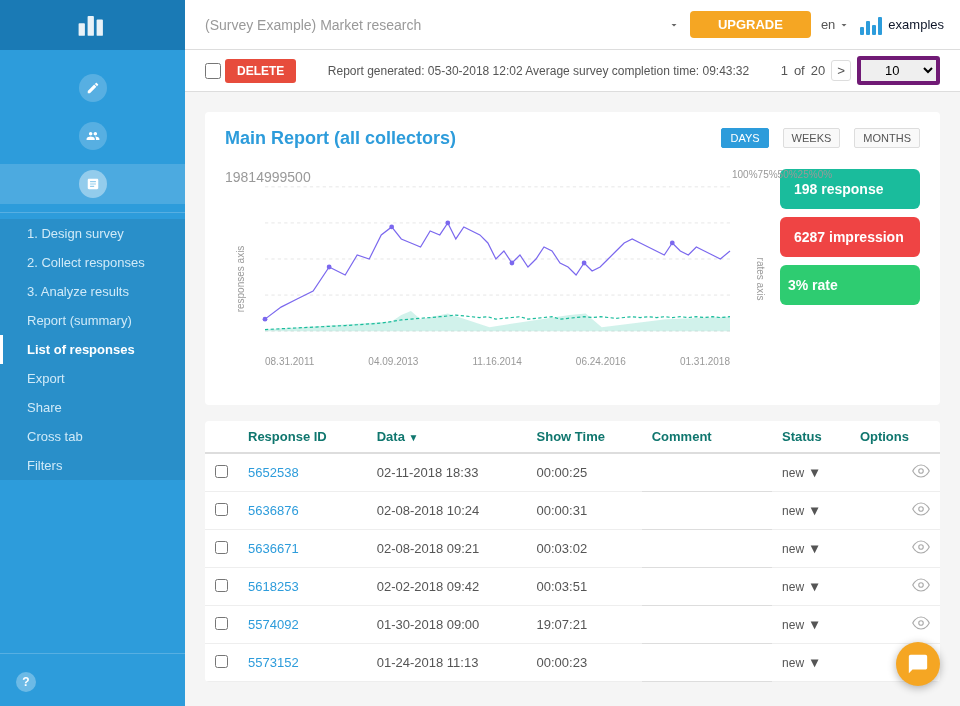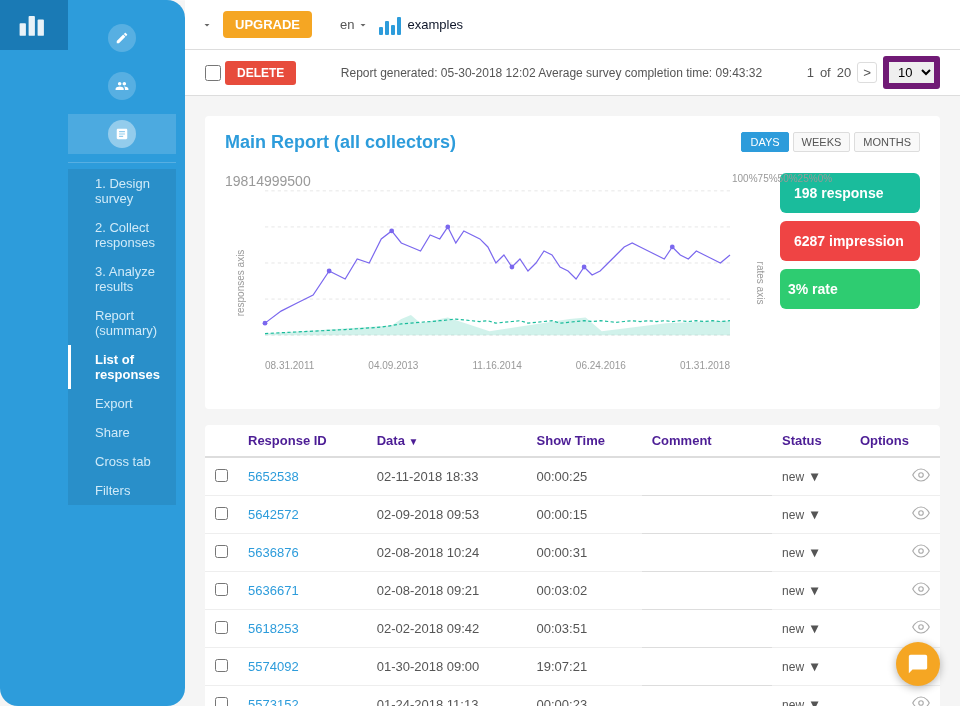--- a/index.html
+++ b/index.html
@@ -3,24 +3,23 @@
   <meta charset="utf-8">
   <style>
     * { box-sizing: border-box; margin: 0; padding: 0; }
     body { font-family: Arial, sans-serif; font-size: 13px; background: #f5f5f5; display: flex; height: 706px; overflow: hidden; }
 
     
     #sidebar {
       width: 185px;
       background: #2d9cdb;
       display: flex;
-      flex-direction: row;
+      flex-direction: column;
       height: 706px;
       flex-shrink: 0;
-      border-radius: 18px;
     }
     #sidebar-logo {
       background: #1a7ab5;
       padding: 14px 16px;
       display: flex; align-items: center; justify-content: center;
       height: 50px;
     }
     #sidebar-logo svg { width: 36px; height: 36px; }
     #sidebar-nav {
       flex: 1;
@@ -95,28 +94,28 @@
     #topbar-title span { color: #999; margin-left: 4px; }
     .topbar-dropdown-btn {
       background: none; border: none; cursor: pointer;
       color: #666; font-size: 13px; display: flex; align-items: center; gap: 3px;
     }
     #upgrade-btn {
       background: #f5a623;
       color: #fff;
       border: none;
       border-radius: 4px;
-      padding: 6px 12px;
+      padding: 6px 28px;
       font-size: 13px;
       font-weight: bold;
       cursor: pointer;
     }
     #lang-selector {
       font-size: 13px; color: #555; cursor: pointer;
-      display: flex; align-items: center; gap: 3px; margin-left: 18px;
+      display: flex; align-items: center; gap: 3px;
     }
     #logo-area {
       display: flex; align-items: center; gap: 6px; font-size: 13px; color: #0f172a;
     }
     .mini-bars { display: flex; align-items: flex-end; gap: 2px; height: 20px; }
     .mini-bar { width: 4px; background: #2d9cdb; border-radius: 1px; }
 
     
     #toolbar {
       background: #fff;
@@ -133,21 +132,21 @@
       border: none;
       border-radius: 3px;
       padding: 5px 12px;
       font-size: 12px;
       font-weight: bold;
       cursor: pointer;
     }
     #toolbar-info { flex: 1; font-size: 12px; color: #555; text-align: center; }
     #page-nav { display: flex; align-items: center; gap: 6px; font-size: 13px; color: #555; }
     .page-arrow { border: 1px solid #ddd; background: #fff; cursor: pointer; padding: 2px 5px; border-radius: 3px; color: #555; }
-    .per-page-select { border: 6px solid #701a75; border-radius: 3px; padding: 2px 5px; font-size: 13px; }
+    .per-page-select { border: 4px solid #701a75; border-radius: 3px; padding: 2px 20px; font-size: 13px; }
 
     
     #content {
       flex: 1;
       overflow-y: auto;
       padding: 20px;
       background: #f5f5f5;
     }
 
     
@@ -159,21 +158,21 @@
     }
     #report-title {
       font-size: 18px;
       color: #2d9cdb;
       font-weight: bold;
       margin-bottom: 12px;
     }
     #chart-time-controls {
       position: absolute;
       right: 0; top: 0;
-      display: flex; gap: 4px;
+      display: flex; gap: 14px;
     }
     .time-btn {
       border: 1px solid #ddd; background: #f9f9f9; color: #555;
       padding: 3px 8px; font-size: 11px; cursor: pointer; border-radius: 2px;
     }
     .time-btn.active { background: #2d9cdb; color: #fff; border-color: #2d9cdb; }
 
     #chart-and-stats {
       display: flex; gap: 20px;
     }
@@ -199,21 +198,21 @@
     .stat-card.purple { background: #ef4444; }
     .stat-card.green { background: #2ecc71; padding-left: 8px; }
 
     
     #response-table { width: 100%; border-collapse: collapse; background: #fff; }
     #response-table th {
       padding: 8px 10px;
       text-align: left;
       border-bottom: 2px solid #ddd;
       font-size: 13px;
-      color: #4c1d95;
+      color: #0f766e;
       cursor: pointer;
     }
     #response-table td {
       padding: 8px 10px;
       border-bottom: 1px solid #eee;
       font-size: 13px;
       color: #555;
     }
     .response-id-link { color: #2d9cdb; text-decoration: none; }
     .status-badge {
@@ -318,20 +317,23 @@
   <div id="sidebar-bottom">
     <div class="sidebar-bottom-item">
       <div style="width:20px;height:20px;border-radius:50%;background:rgba(255,255,255,0.3);display:flex;align-items:center;justify-content:center;color:white;font-weight:bold;font-size:12px;">?</div>
     </div>
   </div>
 </div>
 
 <div id="main">
 
   <div id="topbar">
+    <div id="topbar-title">
+      <span>(Survey Example) Market research</span>
+    </div>
     <button class="topbar-dropdown-btn">
       <svg width="12" height="12" viewBox="0 0 24 24" fill="#666">
           <path d="M7 10l5 5 5-5z"></path>
         </svg>
     </button>
     <button id="upgrade-btn">UPGRADE</button>
     <div id="lang-selector">
       <span>en</span>
       <svg width="12" height="12" viewBox="0 0 24 24" fill="#666">
           <path d="M7 10l5 5 5-5z"></path>
@@ -503,24 +505,24 @@
                     <circle cx="12" cy="12" r="3"></circle>
                   </svg>
         </span>
       </td>
     </tr>
             <tr>
       <td class="checkbox-cell">
         <input type="checkbox" style="">
       </td>
       <td>
-        <a href="#" class="response-id-link">5642572</a>
-      </td>
-      <td>02-09-2018 09:53</td>
-      <td>00:00:15</td>
+        <a href="#" class="response-id-link">5636876</a>
+      </td>
+      <td>02-08-2018 10:24</td>
+      <td>00:00:31</td>
       <td style="min-width:100px;border-bottom:1px solid #ddd;"></td>
       <td>
         <span class="status-badge">
           new
           <button class="status-dropdown">▼</button>
         </span>
       </td>
       <td class="options-cell">
         <span class="eye-icon">
           <svg width="18" height="18" fill="none" stroke="#aaa" stroke-width="1.5" viewBox="0 0 24 24">
@@ -528,24 +530,24 @@
                     <circle cx="12" cy="12" r="3"></circle>
                   </svg>
         </span>
       </td>
     </tr>
             <tr>
       <td class="checkbox-cell">
         <input type="checkbox" style="">
       </td>
       <td>
-        <a href="#" class="response-id-link">5636876</a>
-      </td>
-      <td>02-08-2018 10:24</td>
-      <td>00:00:31</td>
+        <a href="#" class="response-id-link">5636671</a>
+      </td>
+      <td>02-08-2018 09:21</td>
+      <td>00:03:02</td>
       <td style="min-width:100px;border-bottom:1px solid #ddd;"></td>
       <td>
         <span class="status-badge">
           new
           <button class="status-dropdown">▼</button>
         </span>
       </td>
       <td class="options-cell">
         <span class="eye-icon">
           <svg width="18" height="18" fill="none" stroke="#aaa" stroke-width="1.5" viewBox="0 0 24 24">
@@ -553,24 +555,24 @@
                     <circle cx="12" cy="12" r="3"></circle>
                   </svg>
         </span>
       </td>
     </tr>
             <tr>
       <td class="checkbox-cell">
         <input type="checkbox" style="">
       </td>
       <td>
-        <a href="#" class="response-id-link">5636671</a>
-      </td>
-      <td>02-08-2018 09:21</td>
-      <td>00:03:02</td>
+        <a href="#" class="response-id-link">5618253</a>
+      </td>
+      <td>02-02-2018 09:42</td>
+      <td>00:03:51</td>
       <td style="min-width:100px;border-bottom:1px solid #ddd;"></td>
       <td>
         <span class="status-badge">
           new
           <button class="status-dropdown">▼</button>
         </span>
       </td>
       <td class="options-cell">
         <span class="eye-icon">
           <svg width="18" height="18" fill="none" stroke="#aaa" stroke-width="1.5" viewBox="0 0 24 24">
@@ -578,24 +580,24 @@
                     <circle cx="12" cy="12" r="3"></circle>
                   </svg>
         </span>
       </td>
     </tr>
             <tr>
       <td class="checkbox-cell">
         <input type="checkbox" style="">
       </td>
       <td>
-        <a href="#" class="response-id-link">5618253</a>
-      </td>
-      <td>02-02-2018 09:42</td>
-      <td>00:03:51</td>
+        <a href="#" class="response-id-link">5574092</a>
+      </td>
+      <td>01-30-2018 09:00</td>
+      <td>19:07:21</td>
       <td style="min-width:100px;border-bottom:1px solid #ddd;"></td>
       <td>
         <span class="status-badge">
           new
           <button class="status-dropdown">▼</button>
         </span>
       </td>
       <td class="options-cell">
         <span class="eye-icon">
           <svg width="18" height="18" fill="none" stroke="#aaa" stroke-width="1.5" viewBox="0 0 24 24">
@@ -603,65 +605,40 @@
                     <circle cx="12" cy="12" r="3"></circle>
                   </svg>
         </span>
       </td>
     </tr>
             <tr>
       <td class="checkbox-cell">
         <input type="checkbox" style="">
       </td>
       <td>
-        <a href="#" class="response-id-link">5574092</a>
-      </td>
-      <td>01-30-2018 09:00</td>
-      <td>19:07:21</td>
+        <a href="#" class="response-id-link">5573152</a>
+      </td>
+      <td>01-24-2018 11:13</td>
+      <td>00:00:23</td>
       <td style="min-width:100px;border-bottom:1px solid #ddd;"></td>
       <td>
         <span class="status-badge">
           new
           <button class="status-dropdown">▼</button>
         </span>
       </td>
       <td class="options-cell">
         <span class="eye-icon">
           <svg width="18" height="18" fill="none" stroke="#aaa" stroke-width="1.5" viewBox="0 0 24 24">
                     <path d="M1 12s4-8 11-8 11 8 11 8-4 8-11 8-11-8-11-8z"></path>
                     <circle cx="12" cy="12" r="3"></circle>
                   </svg>
         </span>
       </td>
     </tr>
-            <tr>
-      <td class="checkbox-cell">
-        <input type="checkbox" style="">
-      </td>
-      <td>
-        <a href="#" class="response-id-link">5573152</a>
-      </td>
-      <td>01-24-2018 11:13</td>
-      <td>00:00:23</td>
-      <td style="min-width:100px;border-bottom:1px solid #ddd;"></td>
-      <td>
-        <span class="status-badge">
-          new
-          <button class="status-dropdown">▼</button>
-        </span>
-      </td>
-      <td class="options-cell">
-        <span class="eye-icon">
-          <svg width="18" height="18" fill="none" stroke="#aaa" stroke-width="1.5" viewBox="0 0 24 24">
-                    <path d="M1 12s4-8 11-8 11 8 11 8-4 8-11 8-11-8-11-8z"></path>
-                    <circle cx="12" cy="12" r="3"></circle>
-                  </svg>
-        </span>
-      </td>
-    </tr>
           </tbody>
       </table>
     </div>
 
   </div>
 </div>
 
 <div style="position:fixed;bottom:20px;right:20px;width:44px;height:44px;border-radius:50%;background:#f5a623;display:flex;align-items:center;justify-content:center;cursor:pointer;box-shadow:0 2px 8px rgba(0,0,0,0.3);">
   <svg width="22" height="22" fill="white" viewBox="0 0 24 24">
       <path d="M20 2H4c-1.1 0-2 .9-2 2v18l4-4h14c1.1 0 2-.9 2-2V4c0-1.1-.9-2-2-2z"></path>

